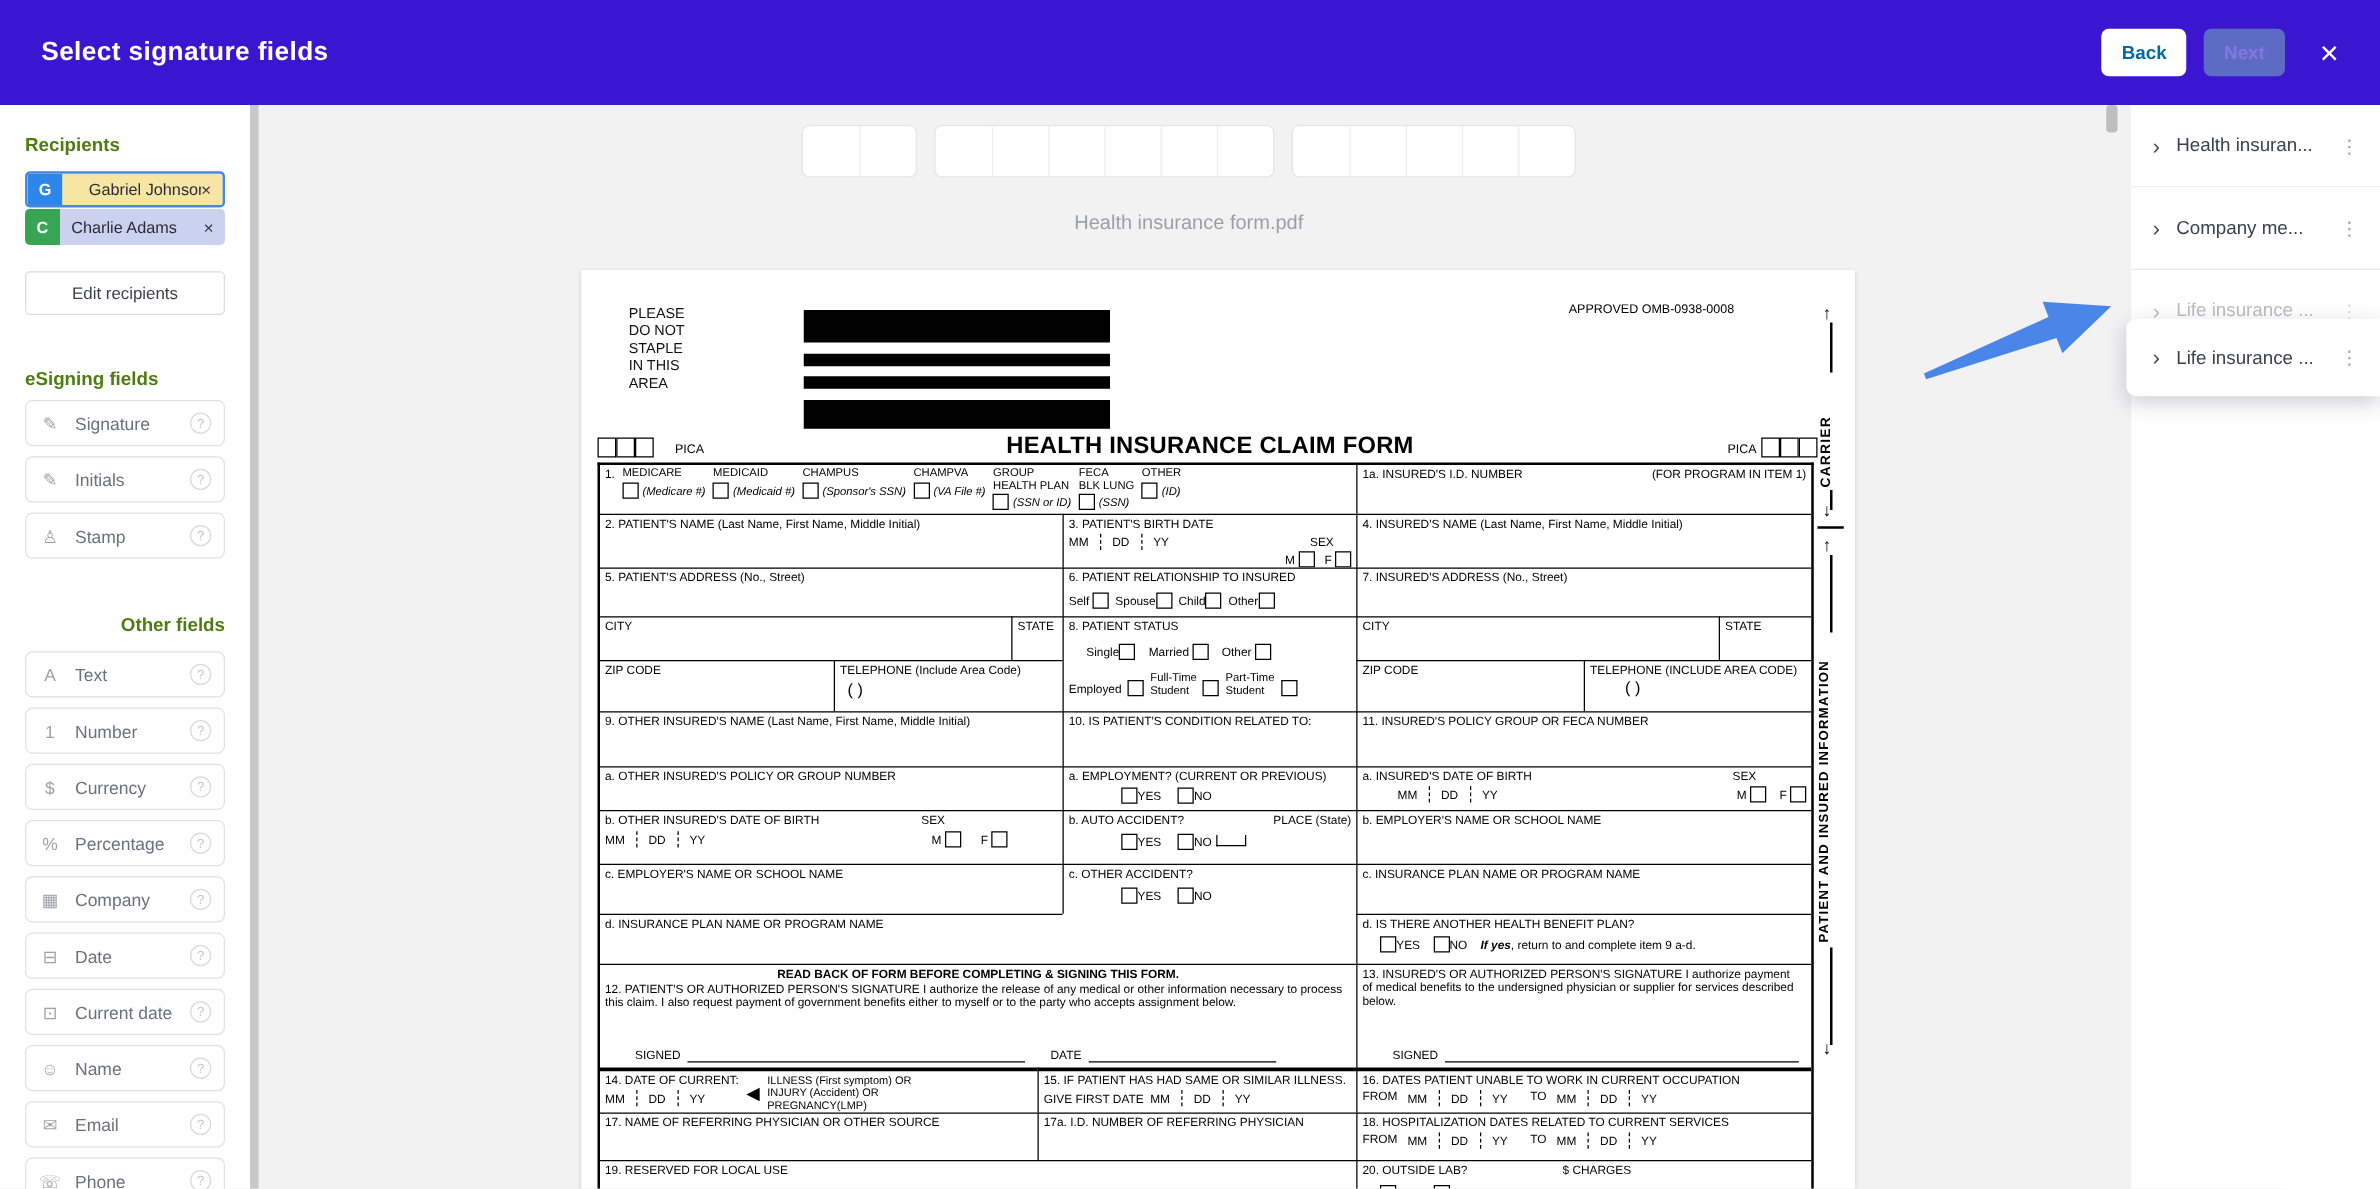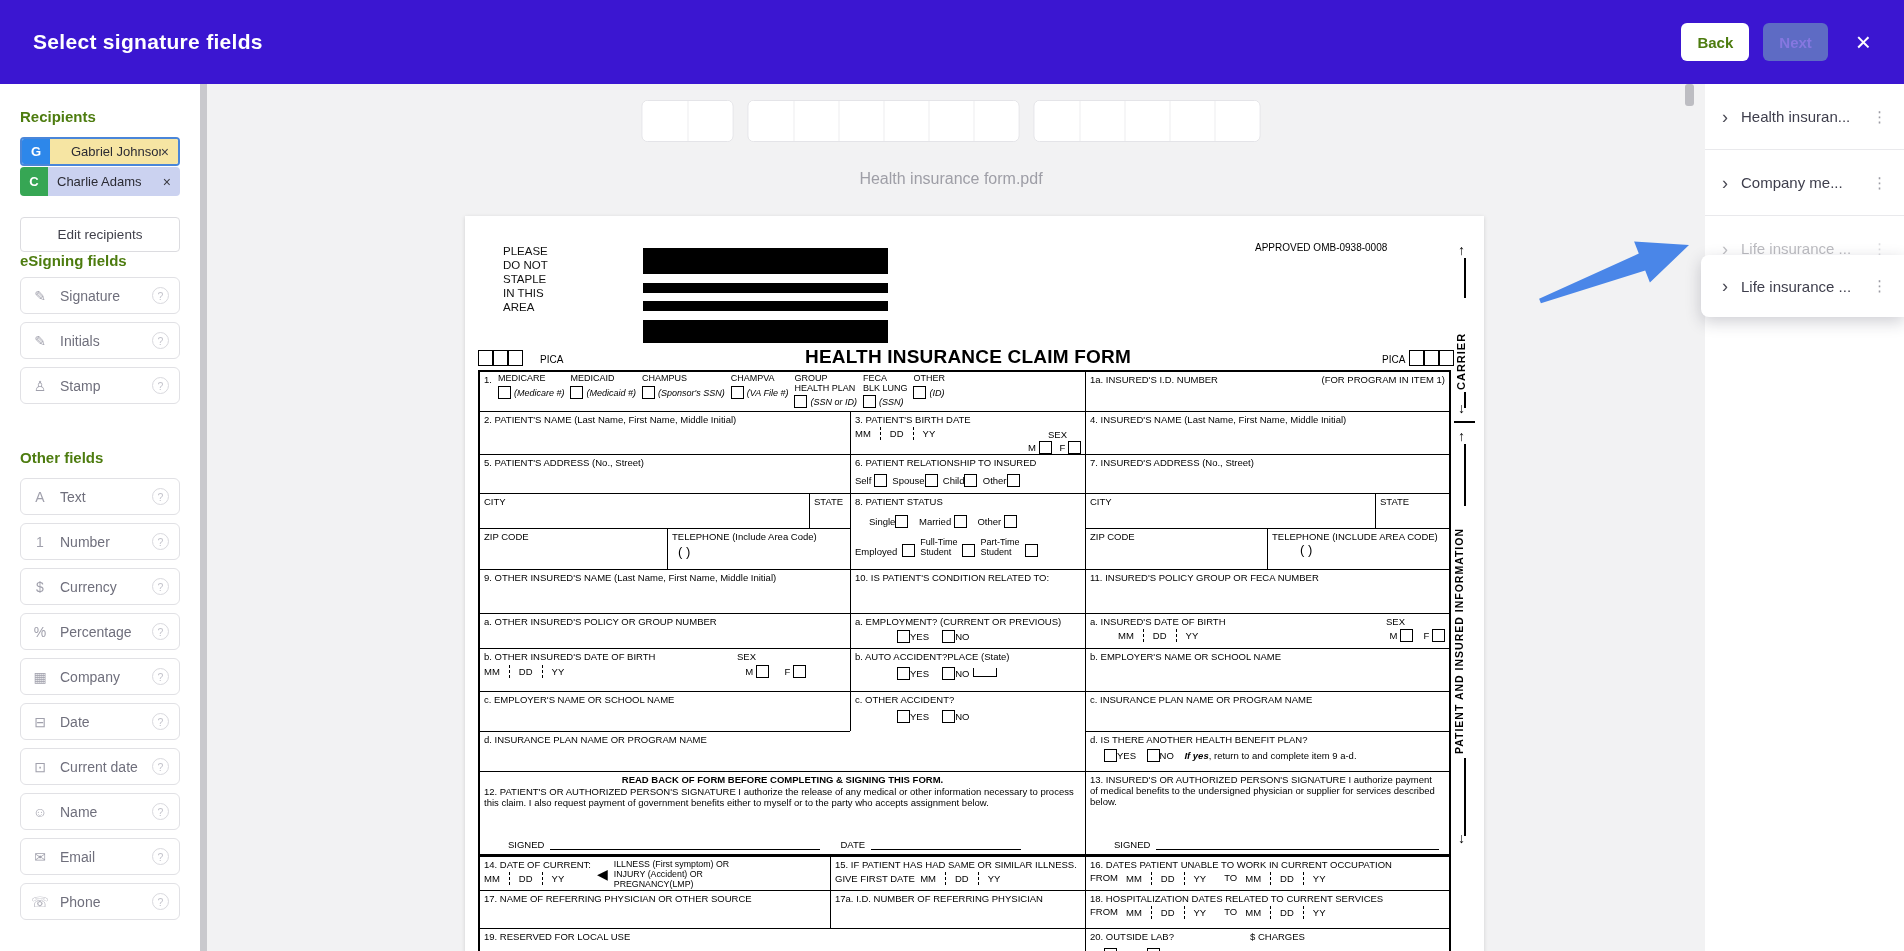--- a/index.html
+++ b/index.html
@@ -6,42 +6,42 @@
   html,body { width:1904px; height:951px; overflow:hidden; background:#F2F2F3;
     font-family:"Liberation Sans", sans-serif; }
   .app { position:relative; width:1904px; height:951px; }
 
   
   .topbar { position:absolute; left:0; top:0; width:1904px; height:84px; background:#3B16D1;
     display:flex; align-items:center; padding:0 33px; z-index:30; }
   .topbar h1 { color:#fff; font-size:21px; font-weight:800; letter-spacing:.3px; flex:1; }
   .btn { height:38px; border-radius:6px; border:none; font-size:15px; font-weight:700;
     padding:0 16px; cursor:pointer; font-family:inherit; }
-  .btn.back { background:#fff; color:#4d7c0f; }
+  .btn.back { background:#fff; color:#0369a1; }
   .btn.next { background:#5E6BC4; color:#8577E0; margin-left:14px; }
   .close-x { color:#fff; font-size:26px; font-weight:300; margin-left:28px; cursor:pointer; line-height:1; }
 
   
   .left-panel { position:absolute; left:0; top:84px; width:200px; height:867px; background:#fff;
     padding:24px 20px 0 20px; z-index:10; }
   .left-scrollbar { position:absolute; left:200px; top:84px; width:7px; height:867px; background:#C9C9CD; }
   .section-title { font-size:15px; font-weight:800; color:#4d7c0f; }
   .recipients-list { margin-top:12px; }
   .recipient { display:flex; height:29px; margin-bottom:1px; border-radius:4px; overflow:hidden; cursor:pointer; }
   .recipient.selected { border:2px solid #4A86D9; }
   .avatar { width:28px; display:flex; align-items:center; justify-content:center;
     color:#fff; font-weight:700; font-size:13px; flex:none; }
   .rbody { flex:1; display:flex; align-items:center; padding:0 9px; min-width:0; }
   .rname { flex:1; font-size:13px; color:#2B2B33; white-space:nowrap; overflow:hidden; }
   .rx { font-size:14px; color:#3A3A42; cursor:pointer; }
   .edit-btn { margin-top:20px; width:160px; height:35px; background:#fff; border:1px solid #DCDCE0;
     border-radius:4px; font-size:13.5px; color:#3F3F49; cursor:pointer; font-family:inherit; }
-  .esign-title { }
+  .esign-title { margin-top:43px; }
   .fields-list { margin-top:8px; }
-  .other-title { margin-top:45px; }
+  .other-title { margin-top:45px;text-align:right; }
   .other-list { margin-top:12px; }
   .fieldbtn { width:160px; height:37px; background:#fff; border:1px solid #E1E1E5; border-radius:6px;
     display:flex; align-items:center; padding:0 10px; margin-bottom:8px; cursor:grab; }
   .ficon { width:18px; text-align:center; font-size:14px; color:#A0A0AC; flex:none; }
   .flabel { flex:1; font-size:14px; color:#6F6F7C; margin-left:11px; white-space:nowrap; }
   .fhelp { width:17px; height:17px; border:1px solid #D9D9DE; border-radius:50%; color:#C4C4CC;
     font-size:10.5px; display:flex; align-items:center; justify-content:center; flex:none; }
 
   
   .main { position:absolute; left:207px; top:84px; width:1488px; height:867px; background:#F2F2F3; overflow:hidden; }
@@ -425,21 +425,21 @@
           <div style="display:flex;justify-content:space-between">
               <span>b. OTHER INSURED'S DATE OF BIRTH</span>
               <span style="margin-right:90px">SEX</span>
             </div>
           <div style="display:flex;justify-content:space-between;margin-top:3px">
             <span class="myr"><span>MM</span><i class="ds"></i><span>DD</span><i class="ds"></i><span>YY</span></span>
             <span style="margin-right:40px"><span class="cbl">M</span> <span class="cb"></span>&nbsp;&nbsp;&nbsp;&nbsp;&nbsp;&nbsp;<span class="cbl">F</span> <span class="cb"></span></span>
           </div>
         </div>
         <div class="cell" style="left:370px;top:276px;width:235px;height:43px" data-name="field-10b">
-          <div style="display:flex;">
+          <div style="display:flex;justify-content:space-between">
               <span>b. AUTO ACCIDENT?</span>
               <span>PLACE (State)</span>
             </div>
           <div style="margin-top:5px;padding-left:42px"><span class="cb"></span><span class="cbl">YES</span>&nbsp;&nbsp;&nbsp;&nbsp;&nbsp;<span class="cb"></span><span class="cbl">NO</span><span class="bracket"></span></div>
         </div>
         <div class="cell" style="left:605px;top:276px;width:364px;height:43px" data-name="field-11b">b. EMPLOYER'S NAME OR SCHOOL NAME</div>
 
         <div class="cell c0" style="left:0;top:319px;width:370px;height:40px" data-name="field-9c">c. EMPLOYER'S NAME OR SCHOOL NAME</div>
         <div class="cell" style="left:370px;top:319px;width:235px;height:40px" data-name="field-10c">
           <div>c. OTHER ACCIDENT?</div>

